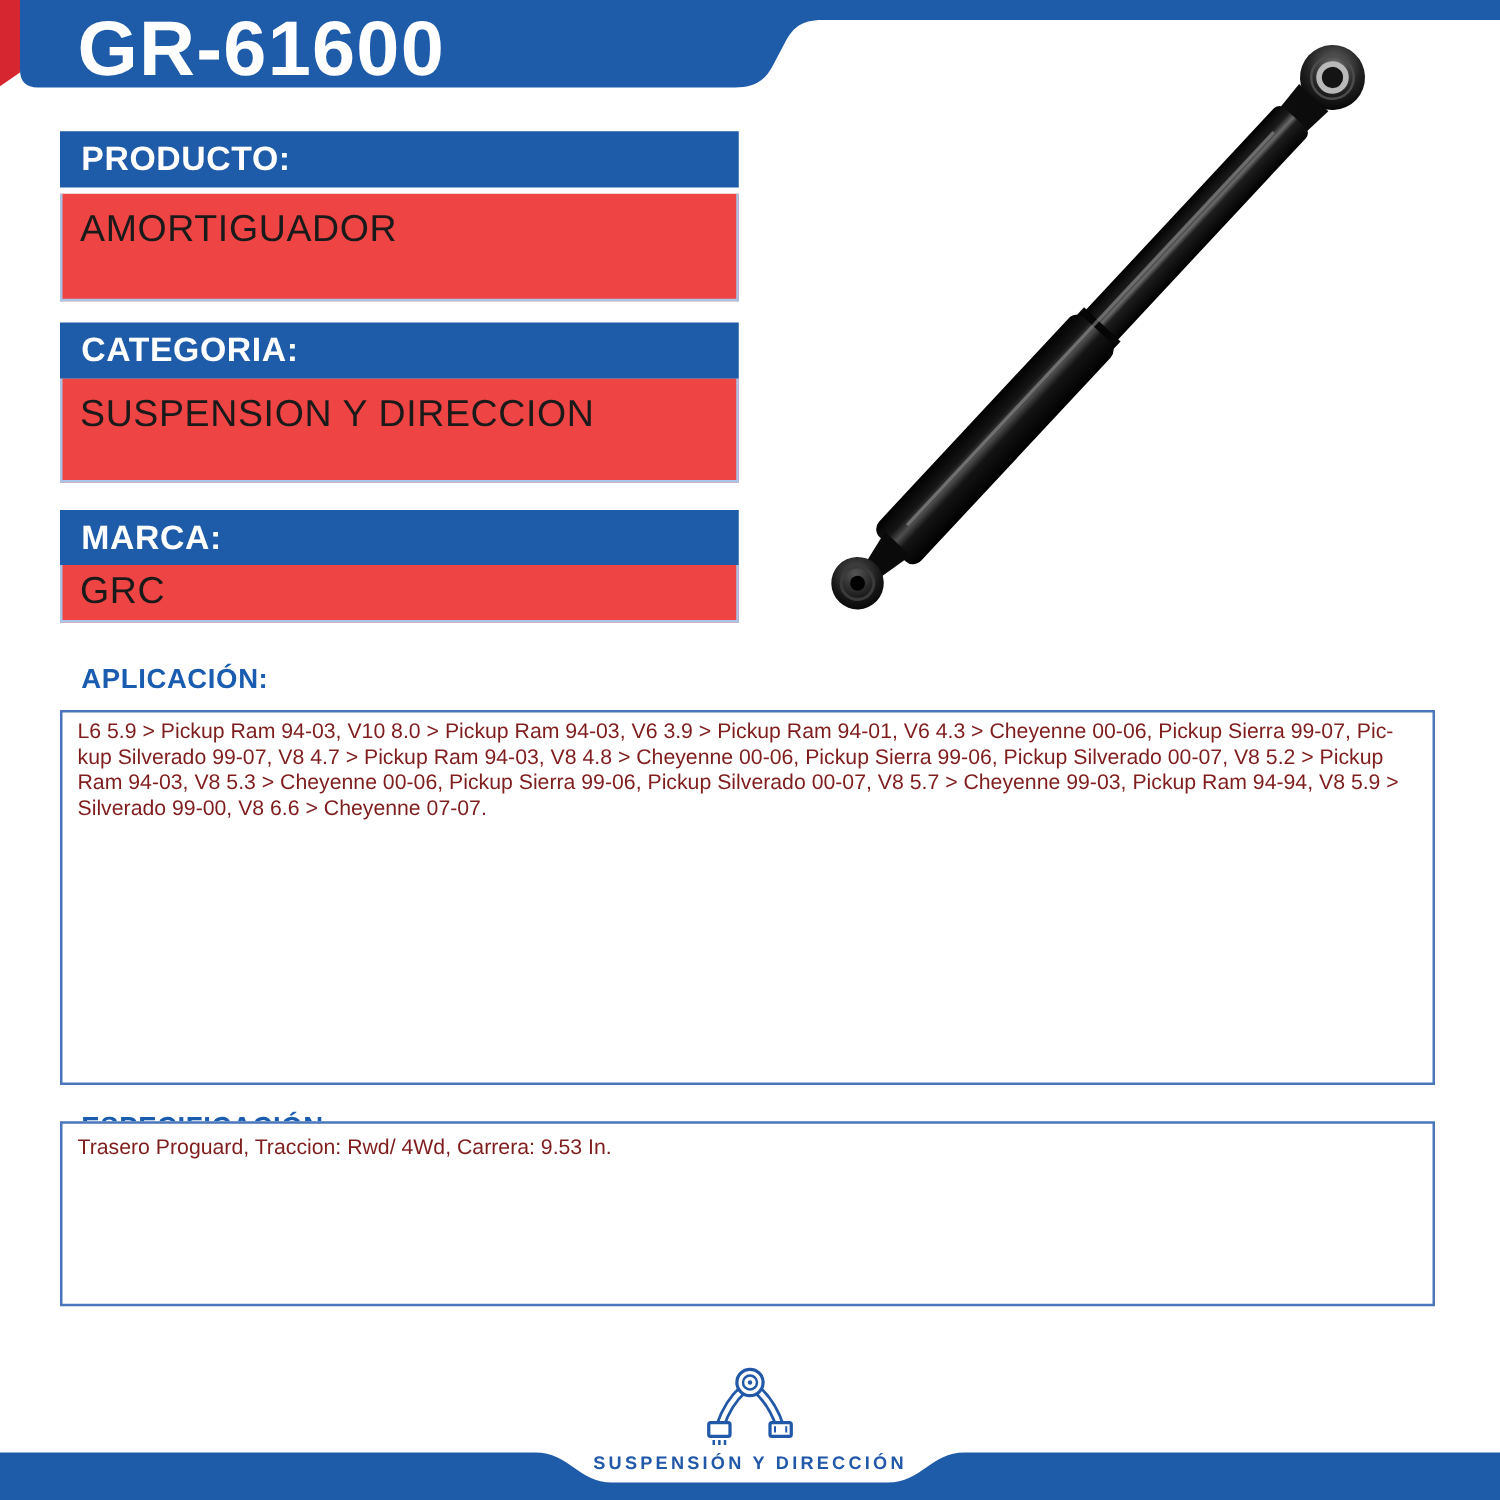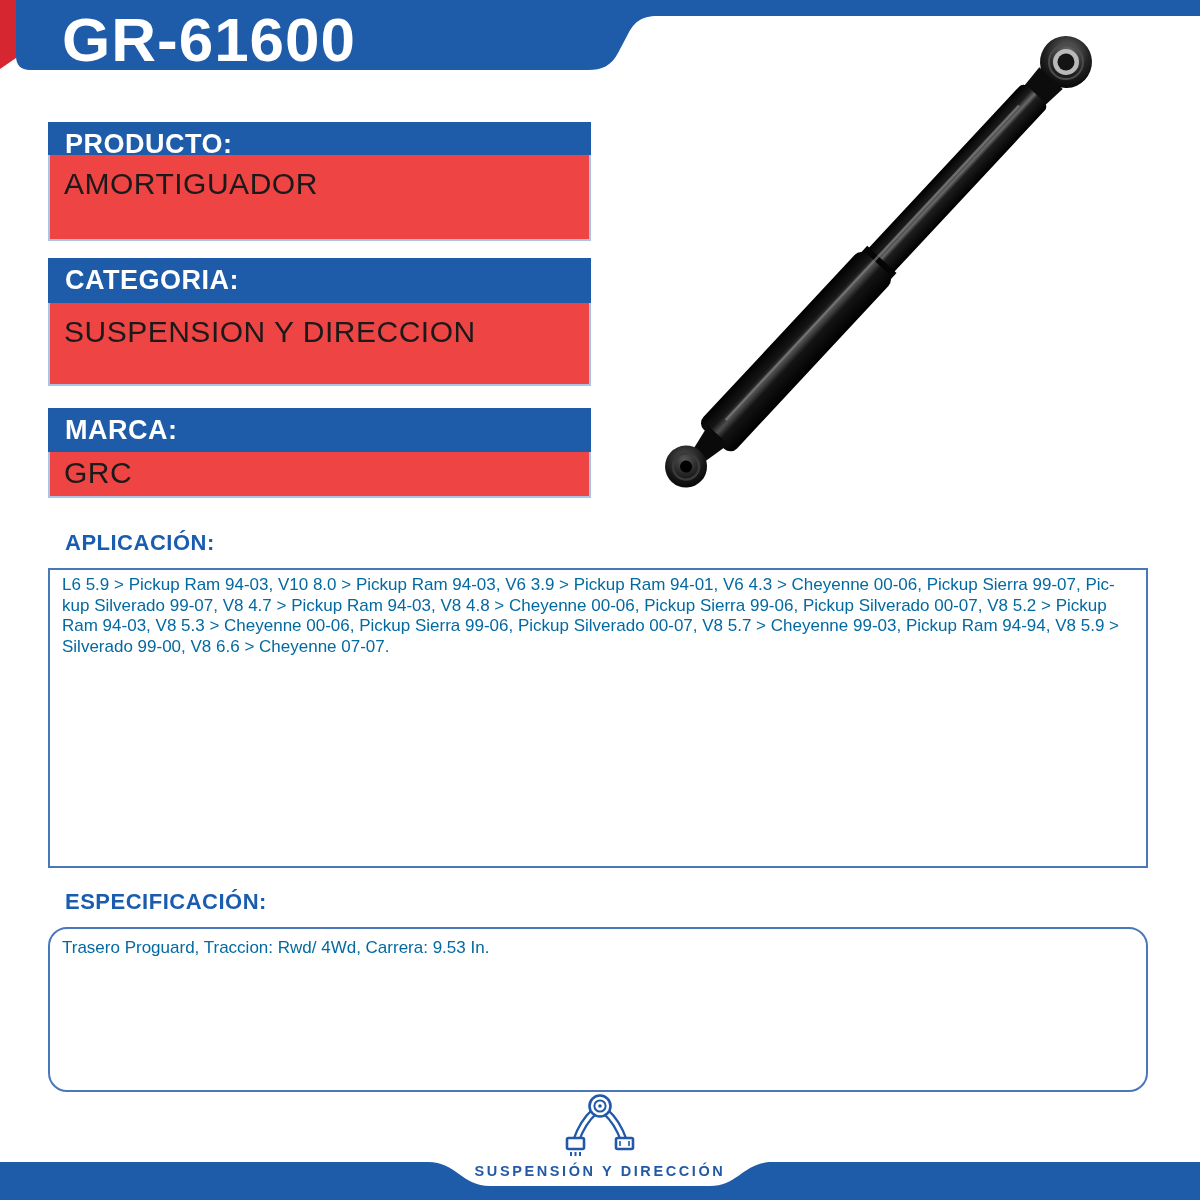--- a/index.html
+++ b/index.html
@@ -45,21 +45,21 @@
     width: 543px;
     background: #ef4444;
     border: 2px solid #a9c4e6;
     border-top: none;
     color: #1a1a1a;
     font-size: 30px;
     font-weight: 400;
     letter-spacing: 0.5px;
     padding: 12px 0 0 14px;
   }
-  .bar-producto  { top: 122px; }
+  .bar-producto  { top: 105px; }
   .box-producto  { top: 155px; height: 86px; }
   .bar-categoria { top: 258px; }
   .box-categoria { top: 303px; height: 83px; }
   .bar-marca     { top: 408px; }
   .box-marca     { top: 452px; height: 46px; padding-top: 4px; }
   
   .section-heading {
     position: absolute;
     left: 65px;
     color: #1a5cb0;
@@ -69,27 +69,27 @@
   }
   .heading-aplicacion     { top: 530px; }
   .heading-especificacion { top: 889px; }
   
   .big-box {
     position: absolute;
     left: 48px;
     width: 1100px;
     background: #ffffff;
     border: 2px solid #4a77bb;
-    color: #0369a1;
+    color: #7f1d1d;
     font-size: 17px;
     line-height: 20.5px;
     padding: 5px 10px 0 12px;
   }
   .box-aplicacion     { top: 568px; height: 300px; }
-  .box-especificacion { top: 927px; height: 165px; padding-top: 9px; border-radius: 19px; }
+  .box-especificacion { top: 897px; height: 148px; padding-top: 9px; }
   .app-line { white-space: nowrap; overflow: hidden; }
   
   .footer-band-svg { position: absolute; left: 0; top: 1152px; }
   .footer-icon-svg { position: absolute; left: 555px; top: 1091px; }
   .footer-brand {
     position: absolute;
     left: 0; top: 1163px;
     width: 1200px;
     text-align: center;
     color: #2159a8;

